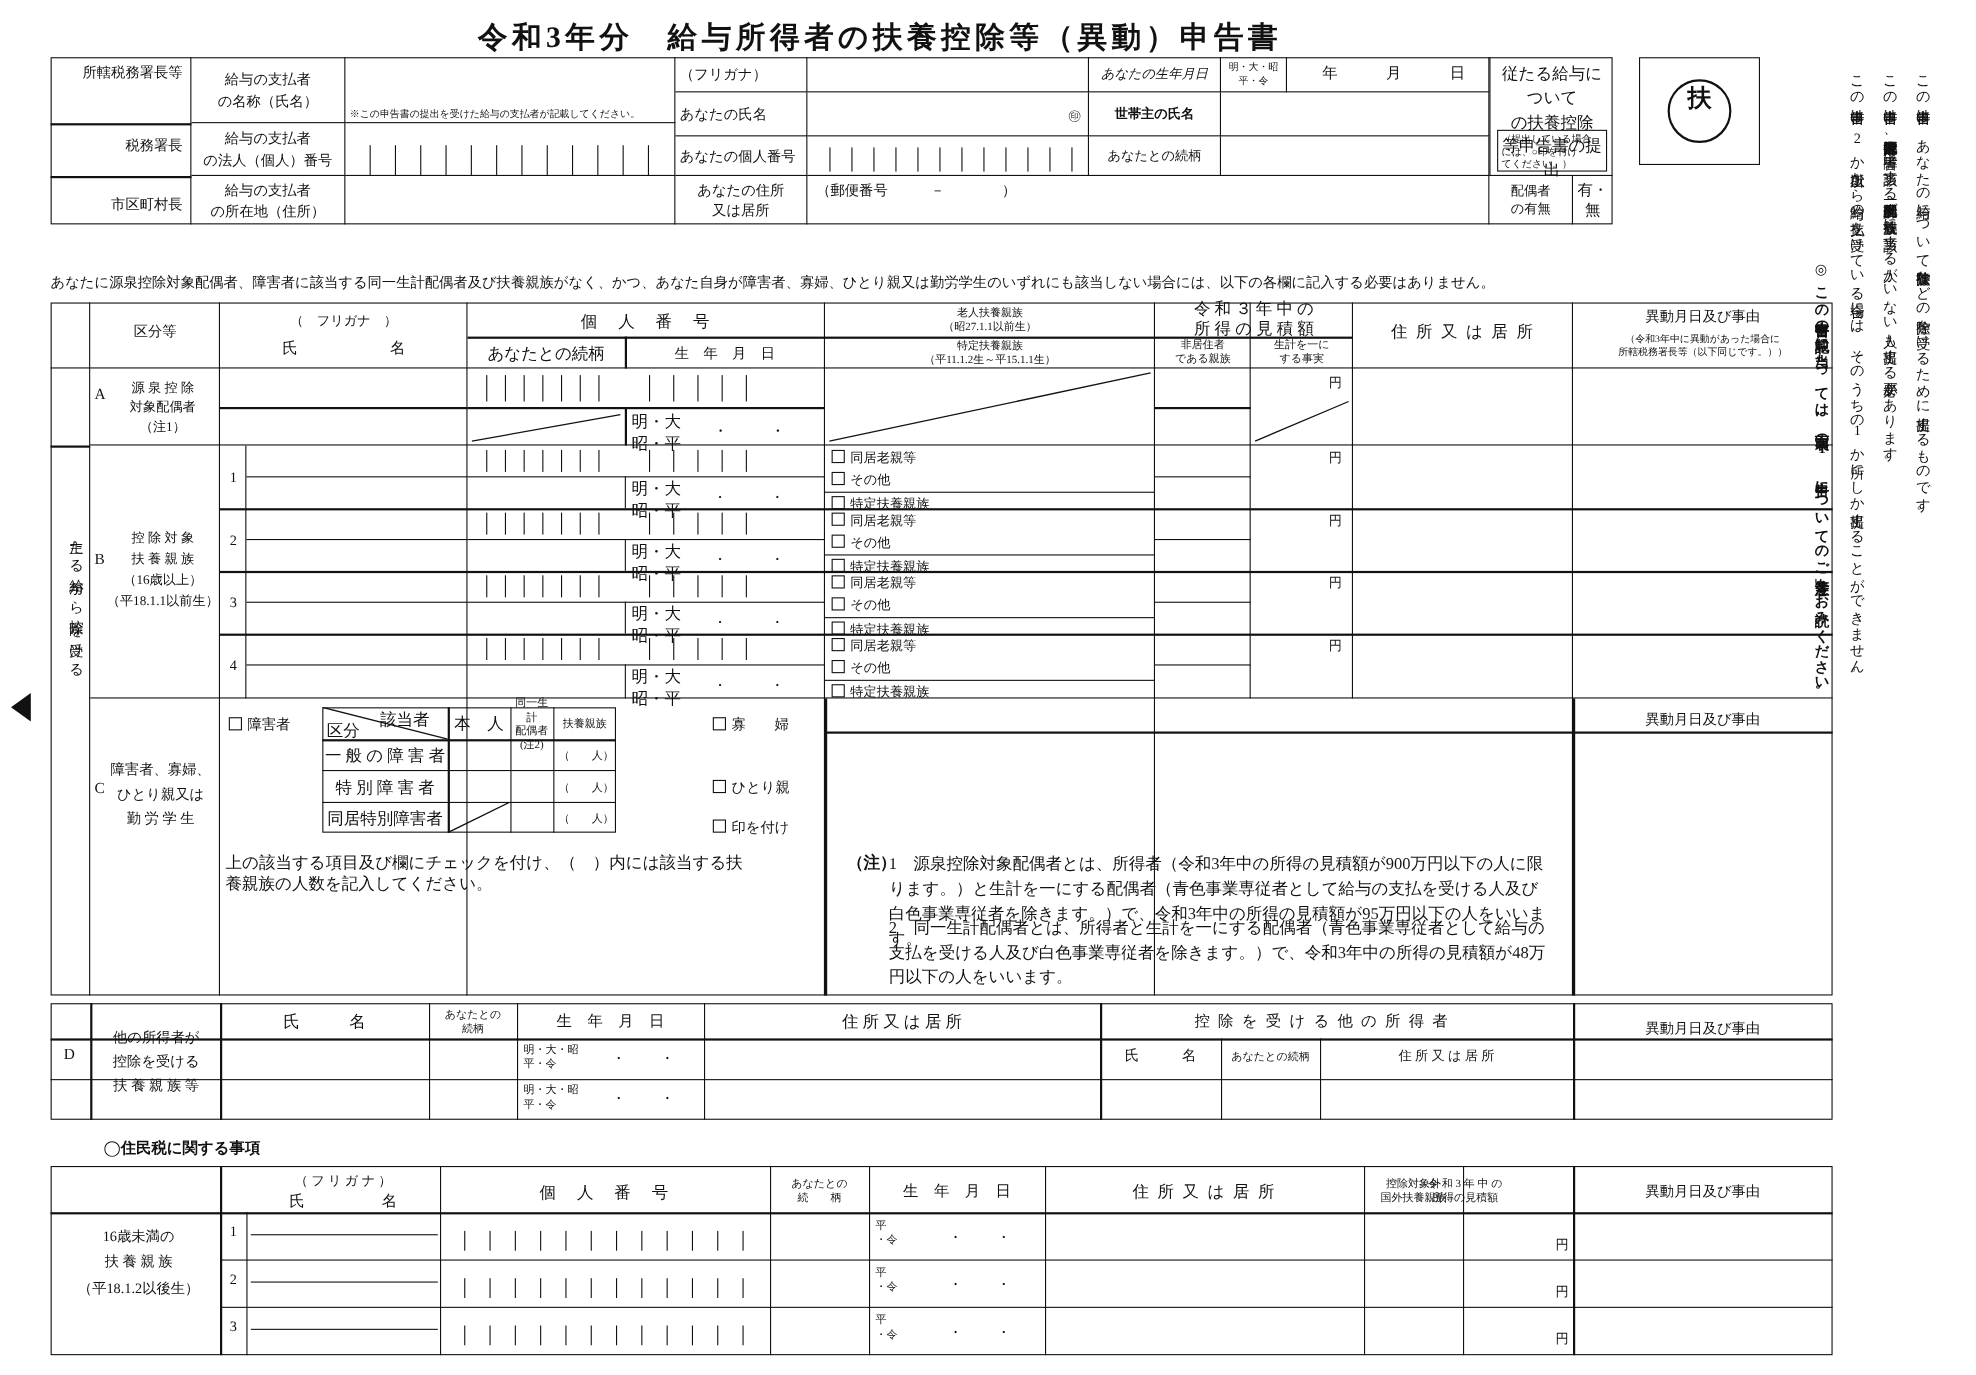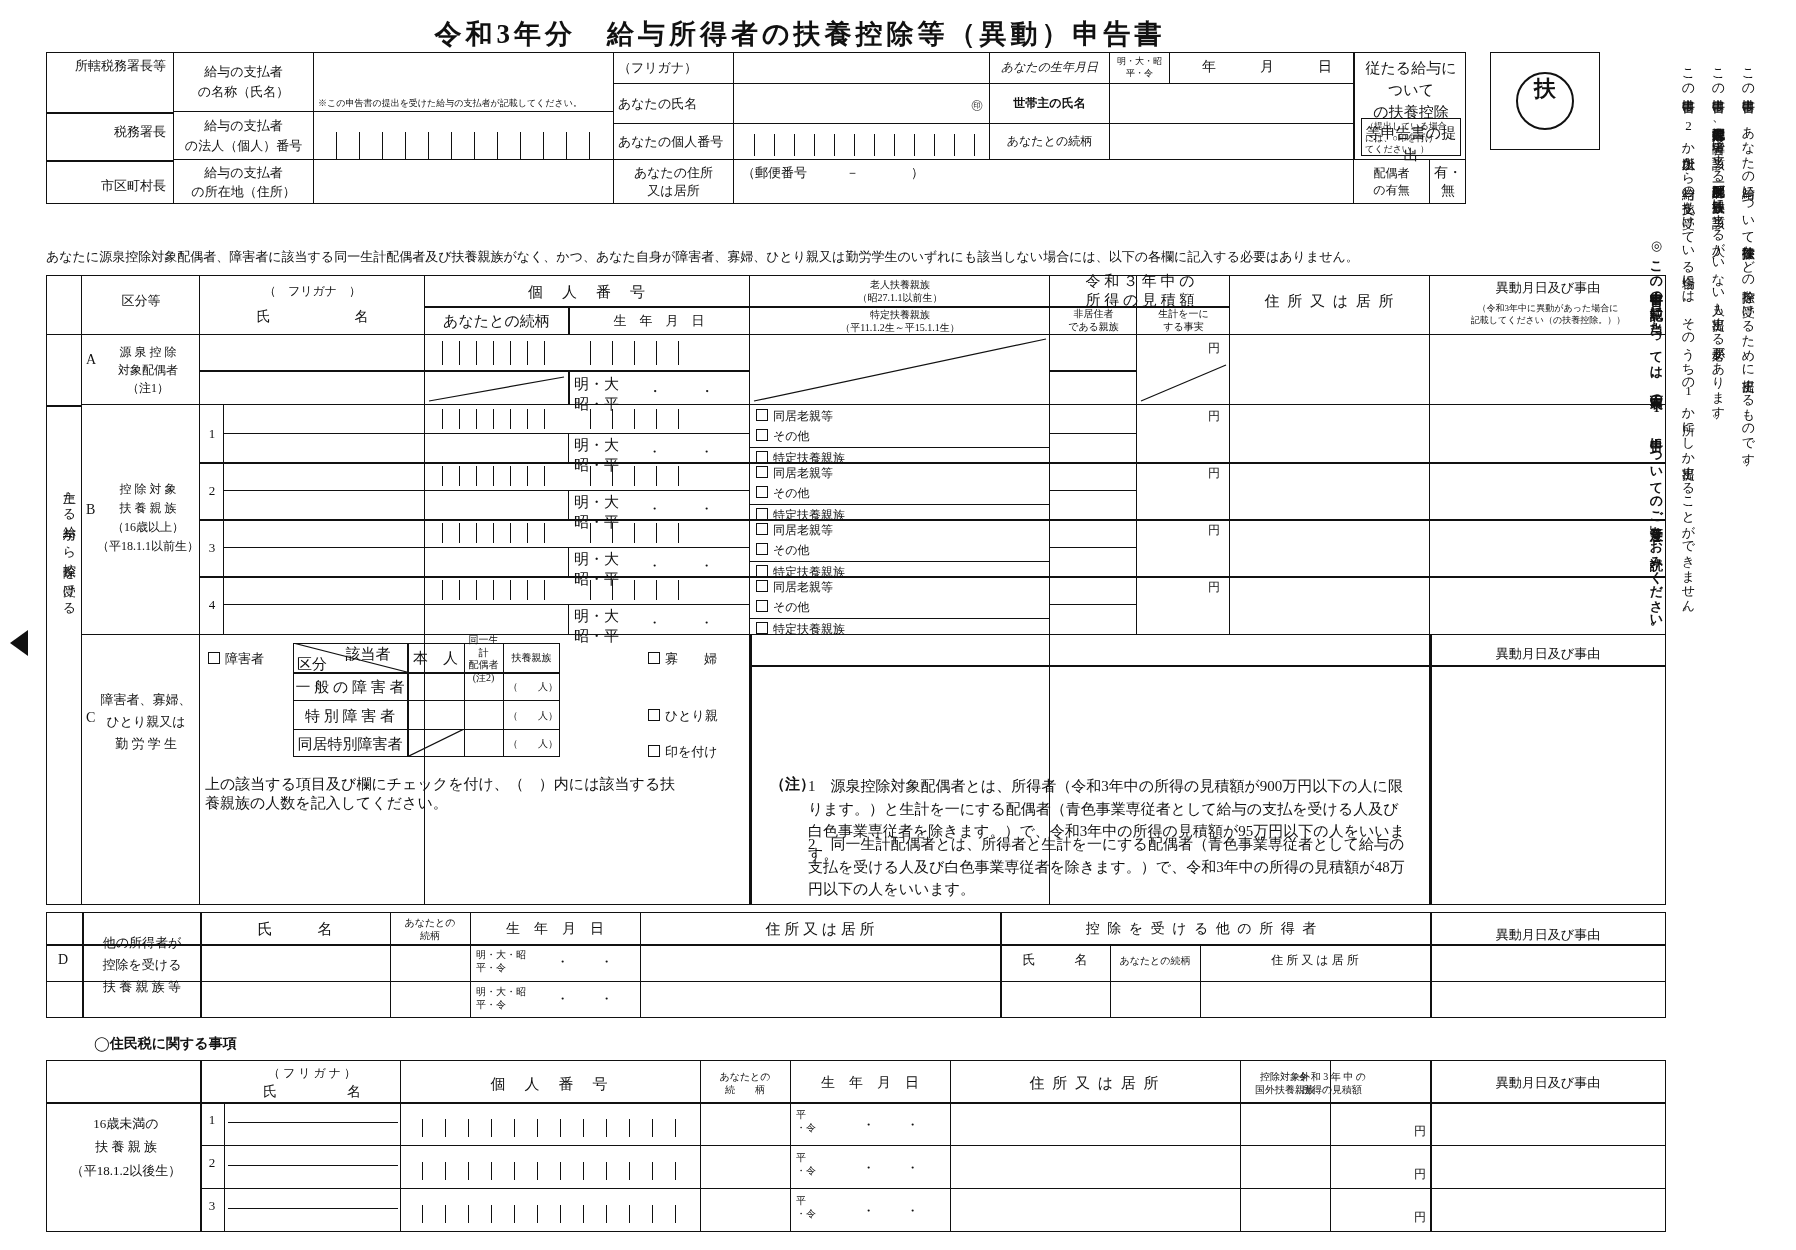--- a/index.html
+++ b/index.html
@@ -214,21 +214,21 @@
 である親族</div>
   <div class="abs t10 ctr" style="left:1137px;top:306px;width:93px;height:28px;line-height:1.3;white-space:pre-line;">生計を一に
 する事実</div>
   <div class="abs" style="left:1050px;top:306px;width:180px;height:1.5px;background:#111;"></div>
   <div class="abs t11 ctr" style="left:1050px;top:278px;width:180px;height:26px;line-height:1.3;white-space:pre-line;">令 和 ３ 年 中 の
 所 得 の 見 積 額</div>
 
   <div class="abs t15 ctr" style="left:1230px;top:288px;width:200px;height:26px;letter-spacing:2px;">住 所 又 は 居 所</div>
   <div class="abs t13 ctr" style="left:1430px;top:278px;width:236px;height:20px;">異動月日及び事由</div>
   <div class="abs t9 ctr" style="left:1432px;top:300px;width:232px;height:30px;line-height:1.3;white-space:pre-line;">（令和3年中に異動があった場合に
-記載してください（の扶養控除。））</div>
+所轄税務署長等（以下同じです。））</div>
 
   <div class="abs bxb" style="left:82px;top:335px;width:1584px;height:70px;"></div>
   <div class="abs t12 ctr" style="left:96px;top:345px;width:104px;height:50px;line-height:1.5;white-space:pre-line;">源 泉 控 除
 対象配偶者
 （注1）</div>
   <div class="abs t14" style="left:86px;top:352px;">A</div>
   <div class="abs" style="left:200px;top:370px;width:225px;height:1.5px;background:#111;"></div>
   <div class="abs" style="left:425px;top:370px;width:325px;height:1.5px;background:#111;"></div>
   <div class="abs" style="left:568px;top:370px;width:1.5px;height:35px;background:#111;"></div>
 

